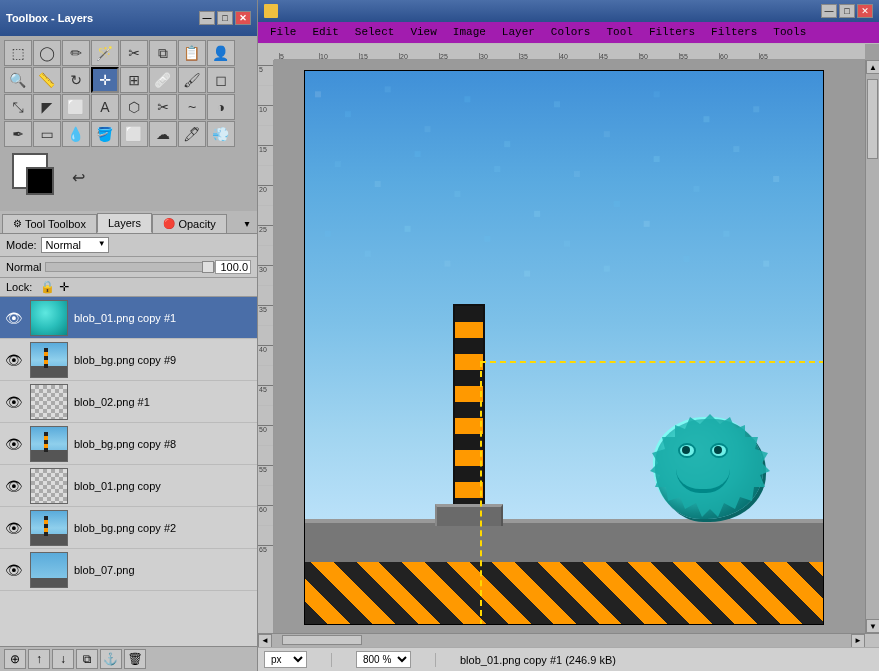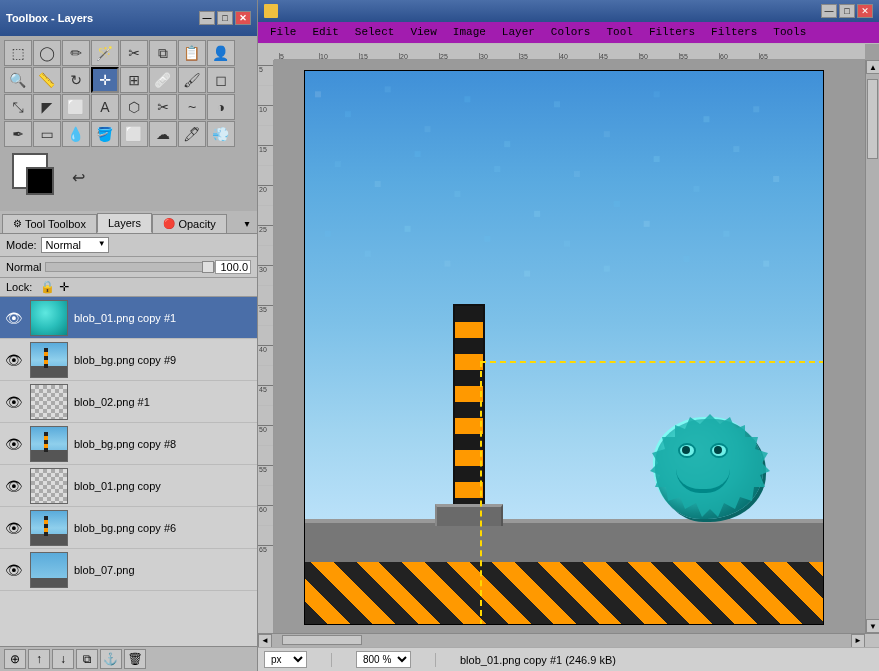--- a/index.html
+++ b/index.html
@@ -354,21 +354,21 @@
     </div>
 
     <div class="layer-item">
       <span class="layer-eye">👁</span>
       <div class="layer-thumb">
         <div style="background: linear-gradient(to bottom, #5aabdb, #8fcfec, #5aabdb); width:100%; height:100%; position:relative;">
           <div style="position:absolute; bottom:0; left:0; right:0; height:30%; background: #555;"></div>
           <div style="position:absolute; top:15%; left:35%; width:12%; height:60%; background: repeating-linear-gradient(to bottom, #222 0,#222 4px, #f90 4px, #f90 8px);"></div>
         </div>
       </div>
-      <span class="layer-name">blob_bg.png copy #6</span>
+      <span class="layer-name">blob_bg.png copy #2</span>
     </div>
 
     <div class="layer-item">
       <span class="layer-eye">👁</span>
       <div class="layer-thumb">
         <div style="background: linear-gradient(to bottom, #5aabdb, #8fcfec); width:100%; height:100%; position:relative;">
           <div style="position:absolute; bottom:0; left:0; right:0; height:25%; background: #555;"></div>
         </div>
       </div>
       <span class="layer-name">blob_07.png</span>

